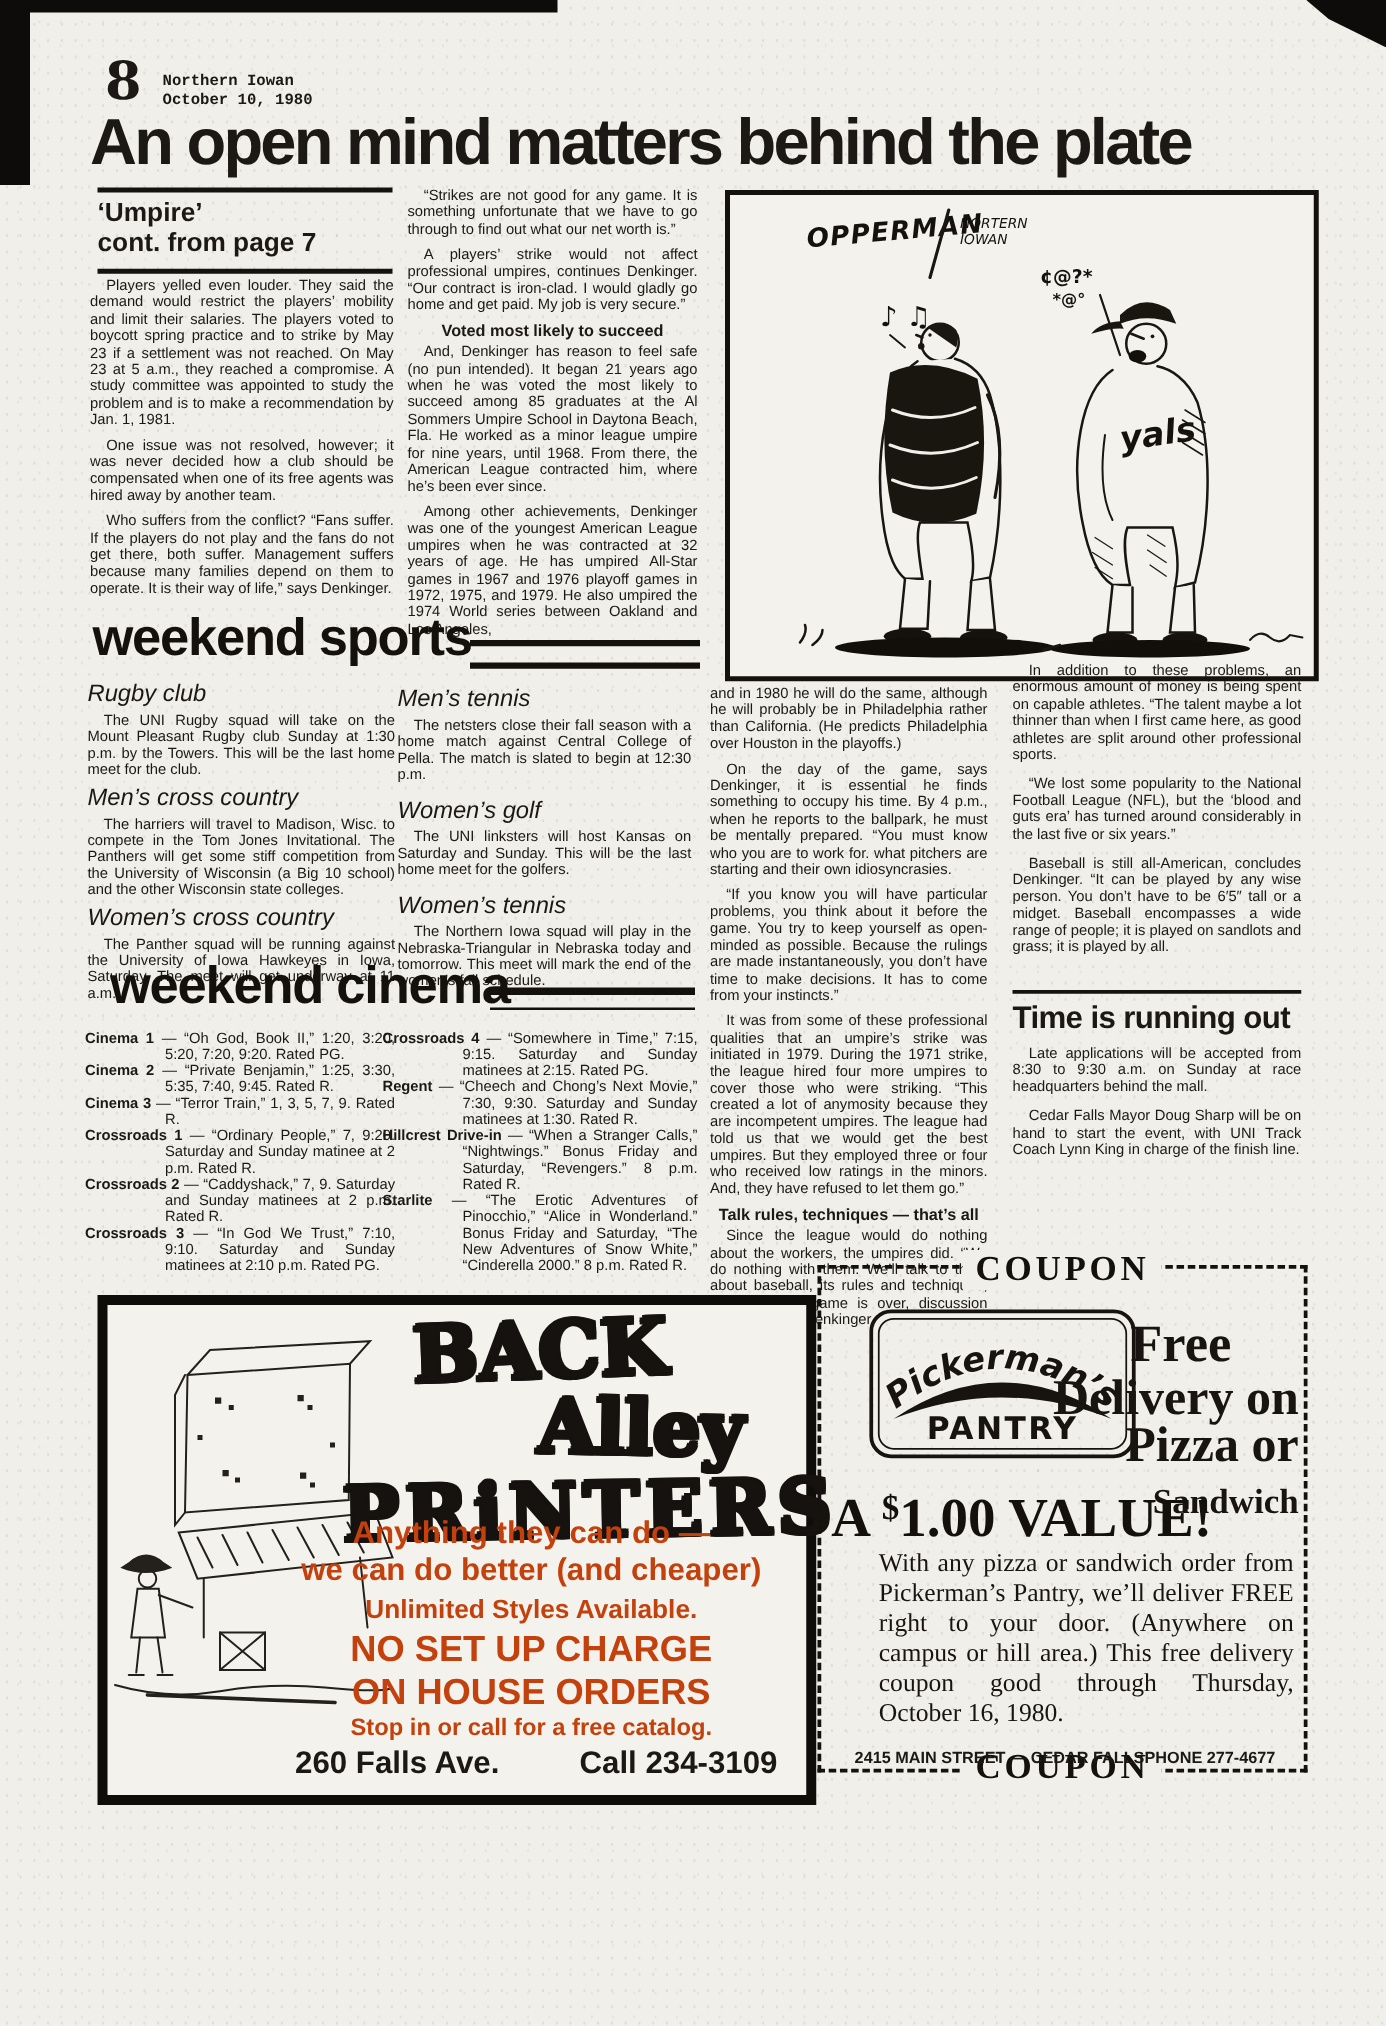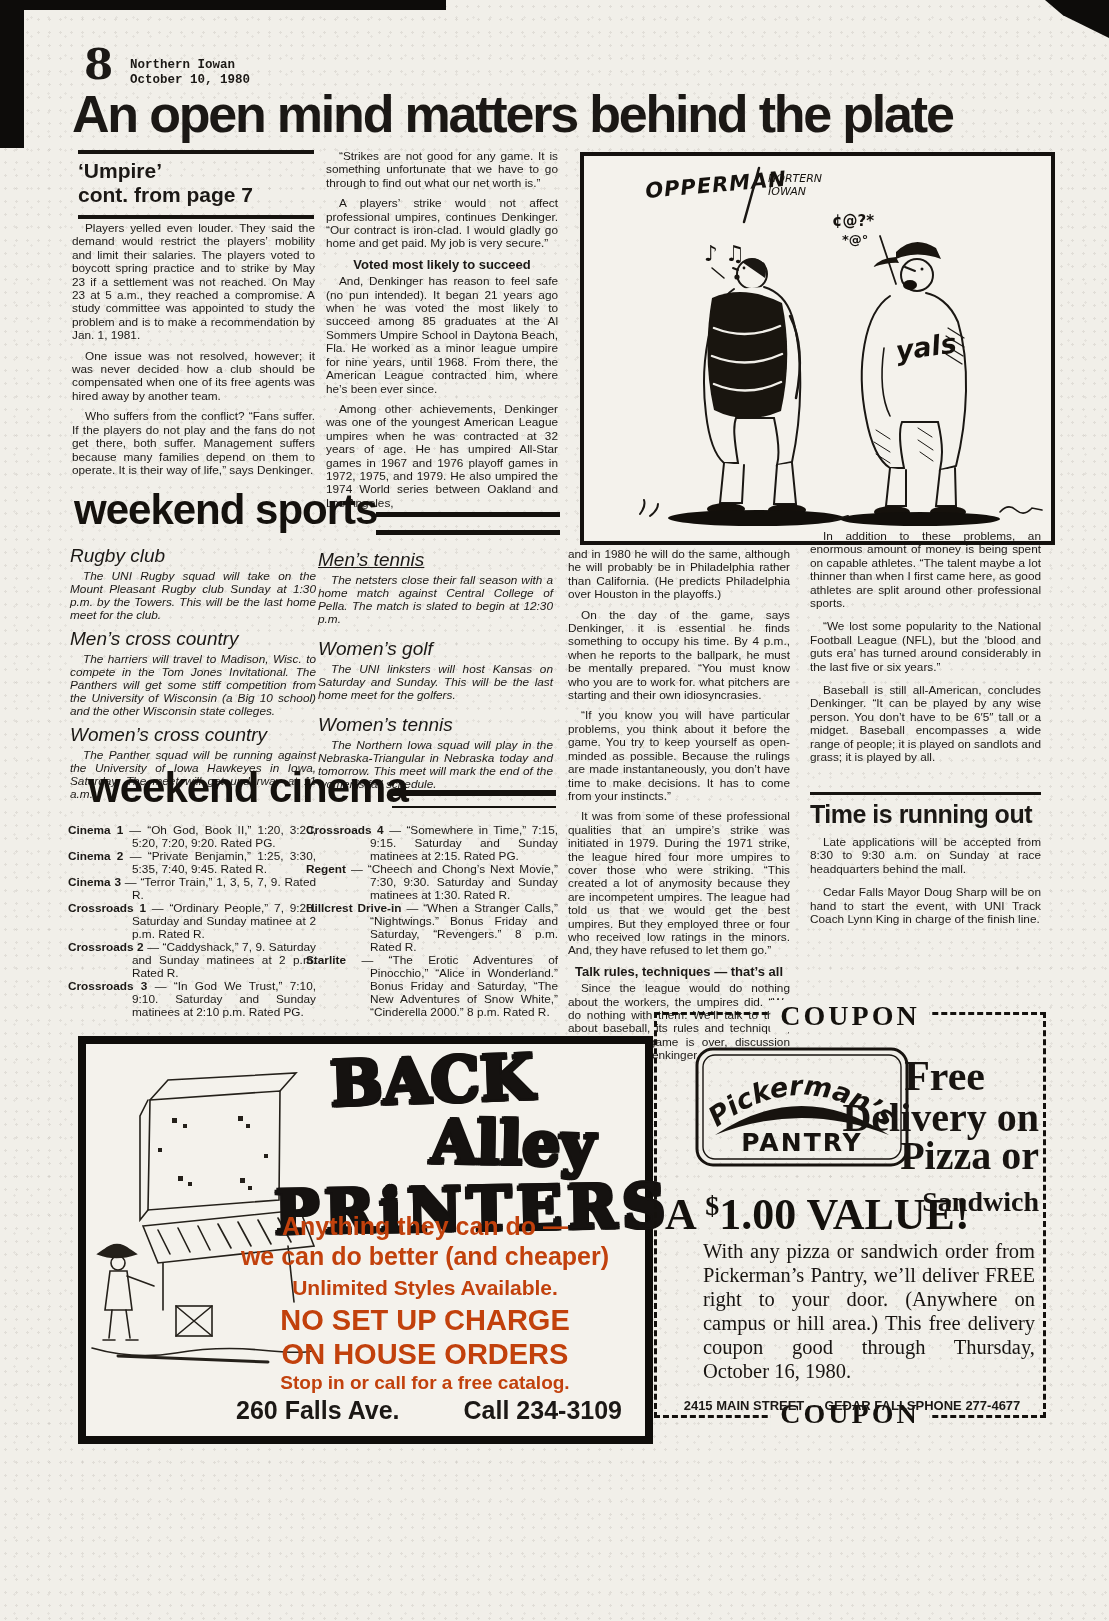--- a/index.html
+++ b/index.html
@@ -41,22 +41,22 @@
   .bigscript{font-weight:bold;font-size:42px;line-height:44px;letter-spacing:-1px;color:#14110d;}
   .ws-head{left:74px;top:488px;}
   .ws-rule{left:376px;top:512px;width:184px;height:13px;border-top:5px solid #14110d;border-bottom:5px solid #14110d;}
   .wc-head{left:88px;top:766px;}
   .wc-rule{left:392px;top:790px;width:164px;height:10px;border-top:6px solid #14110d;border-bottom:2px solid #14110d;}
   .sports-left{left:70px;top:545px;width:246px;}
   .sports-right{left:318px;top:549px;width:235px;}
   .sph{font-style:italic;font-size:19px;line-height:21px;font-weight:normal;margin:6px 0 4px;}
   .sph.first{margin-top:0;}
   .sports-right .sph{margin-top:12px;}
-  .sports-right .sph.first{margin-top:0;text-decoration:underline;}
-  .sp-bt{font-size:11.8px;line-height:13px;text-align:justify;margin:0;text-indent:13px;font-style:italic;}
+  .sports-right .sph.first{margin-top:0;}
+  .sp-bt{font-size:11.8px;line-height:13px;text-align:justify;margin:0;text-indent:13px;}
   
   .tro{left:810px;top:792px;width:231px;border-top:3px solid #16130f;padding-top:4px;}
   .tro-title{font-size:25px;font-weight:bold;letter-spacing:-.5px;margin:2px 0 8px;line-height:27px;}
   .tro .bt{margin-bottom:10px;}
   
   .cin{font-size:11.8px;line-height:13px;}
   .cinema-left{left:68px;top:824px;width:248px;}
   .cinema-right{left:306px;top:824px;width:252px;}
   .entry{padding-left:64px;text-indent:-64px;text-align:justify;margin:0;}
   .entry b{font-weight:bold;}

